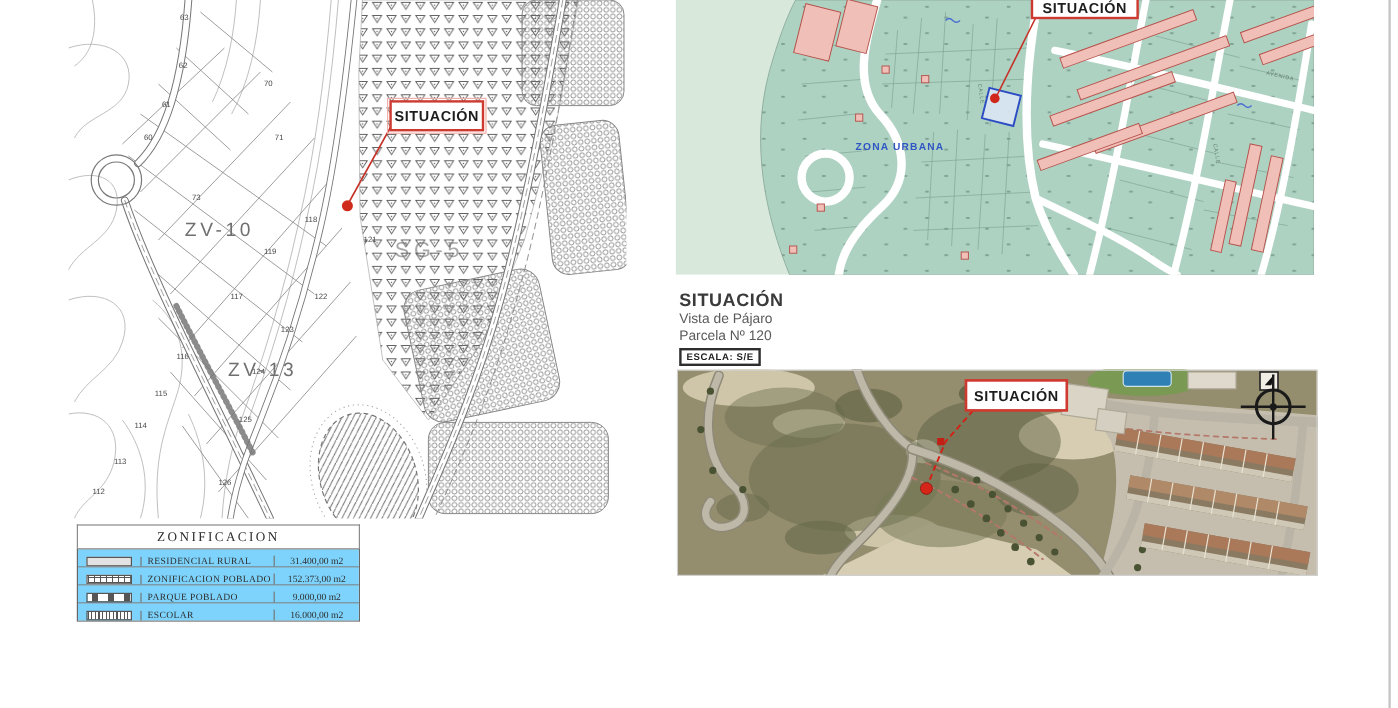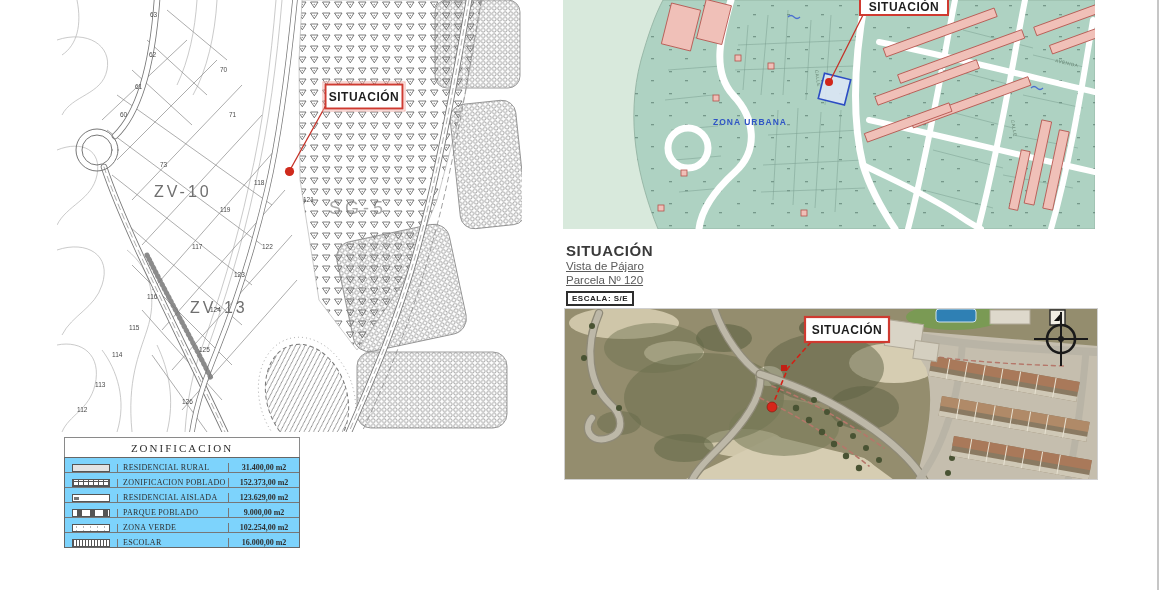--- a/index.html
+++ b/index.html
@@ -14,38 +14,38 @@
   .zv{font-size:16px;fill:#6f6f6f;letter-spacing:3px;font-family:"Liberation Sans",sans-serif;}
   .sg{font-size:18px;fill:#a8a8a8;letter-spacing:4px;font-family:"Liberation Sans",sans-serif;}
   .callout-text{font-size:12px;font-weight:bold;fill:#1d1d1d;letter-spacing:.5px;
         font-family:"Liberation Sans",sans-serif;}
   .street{font-size:4.5px;fill:#63806f;letter-spacing:.6px;font-family:"Liberation Sans",sans-serif;}
   .zona-urbana{font-size:8.5px;font-weight:bold;fill:#2f55c5;letter-spacing:1px;
         font-family:"Liberation Sans",sans-serif;}
   
   .info{position:absolute;left:566px;top:242px;color:#3f3f3f;}
   .info-title{font-size:15px;font-weight:bold;letter-spacing:.5px;color:#3a3a3a;}
-  .info-line{font-size:11.5px;color:#5a5a5a;line-height:14px;text-decoration:underline;}
+  .info-line{font-size:11.5px;color:#5a5a5a;line-height:14px;}
   .escala{display:inline-block;border:2px solid #2e2e2e;font-size:8px;font-weight:bold;
         padding:1px 4px;margin-top:3px;letter-spacing:.5px;color:#222;}
   
   .legend{position:absolute;left:64px;top:437px;width:236px;
         font-family:"Liberation Serif", serif;color:#2e2e2e;}
   .legend-title{text-align:center;font-size:11px;letter-spacing:2px;padding:4px 0 3px;
         border:1px solid #8a8a8a;border-bottom:none;background:#fff;}
   .legend-table{border:1px solid #666;}
   .legend-row{display:flex;height:14px;border-bottom:1px solid #777;align-items:flex-end;
         font-size:8px;background:#7dd3fc;}
   .legend-row:last-child{border-bottom:none;}
   .cell-swatch{width:52px;border-right:1px solid #777;display:flex;align-items:center;
         justify-content:center;}
   .swatch{width:38px;height:8px;border:1px solid #555;box-sizing:border-box;}
   .cell-name{flex:1;padding-left:5px;letter-spacing:.3px;border-right:1px solid #777;
         display:flex;align-items:center;}
-  .cell-area{width:70px;display:flex;align-items:center;justify-content:center;font-weight:bold;}
+  .cell-area{width:70px;display:flex;align-items:center;justify-content:center;}
   .sw-rural{background:#e3e3e3;}
   .sw-poblado{background:repeating-linear-gradient(90deg,#555 0 1px,transparent 1px 5px),
         repeating-linear-gradient(0deg,#555 0 1px,transparent 1px 4px),#fff;}
   .sw-aislada{background:#fff;position:relative;}
   .sw-aislada::after{content:"";position:absolute;left:1px;bottom:1px;width:5px;height:3px;background:#777;}
   .sw-parque{background:repeating-linear-gradient(90deg,#fff 0 4px,#555 4px 9px,#fff 9px 13px);}
   .sw-verde{background-color:#fff;background-image:radial-gradient(#555 0.7px,transparent 1px);
         background-size:7px 4px;}
   .sw-comercial{background:repeating-linear-gradient(90deg,#555 0 1px,transparent 1px 4px),
         repeating-linear-gradient(0deg,#555 0 1px,transparent 1px 3px),#fff;}
@@ -403,38 +403,24 @@
       </div>
       <div class="legend-row">
         <div class="cell-swatch">
             <span class="swatch sw-poblado"></span>
           </div>
         <div class="cell-name">ZONIFICACION POBLADO</div>
         <div class="cell-area">152.373,00 m2</div>
       </div>
       <div class="legend-row">
         <div class="cell-swatch">
-            <span class="swatch sw-aislada"></span>
-          </div>
-        <div class="cell-name">RESIDENCIAL AISLADA</div>
-        <div class="cell-area">123.629,00 m2</div>
-      </div>
-      <div class="legend-row">
-        <div class="cell-swatch">
             <span class="swatch sw-parque"></span>
           </div>
         <div class="cell-name">PARQUE POBLADO</div>
         <div class="cell-area">9.000,00 m2</div>
-      </div>
-      <div class="legend-row">
-        <div class="cell-swatch">
-            <span class="swatch sw-verde"></span>
-          </div>
-        <div class="cell-name">ZONA VERDE</div>
-        <div class="cell-area">102.254,00 m2</div>
       </div>
       <div class="legend-row">
         <div class="cell-swatch">
             <span class="swatch sw-escolar"></span>
           </div>
         <div class="cell-name">ESCOLAR</div>
         <div class="cell-area">16.000,00 m2</div>
       </div>
     </div>
   </div>

